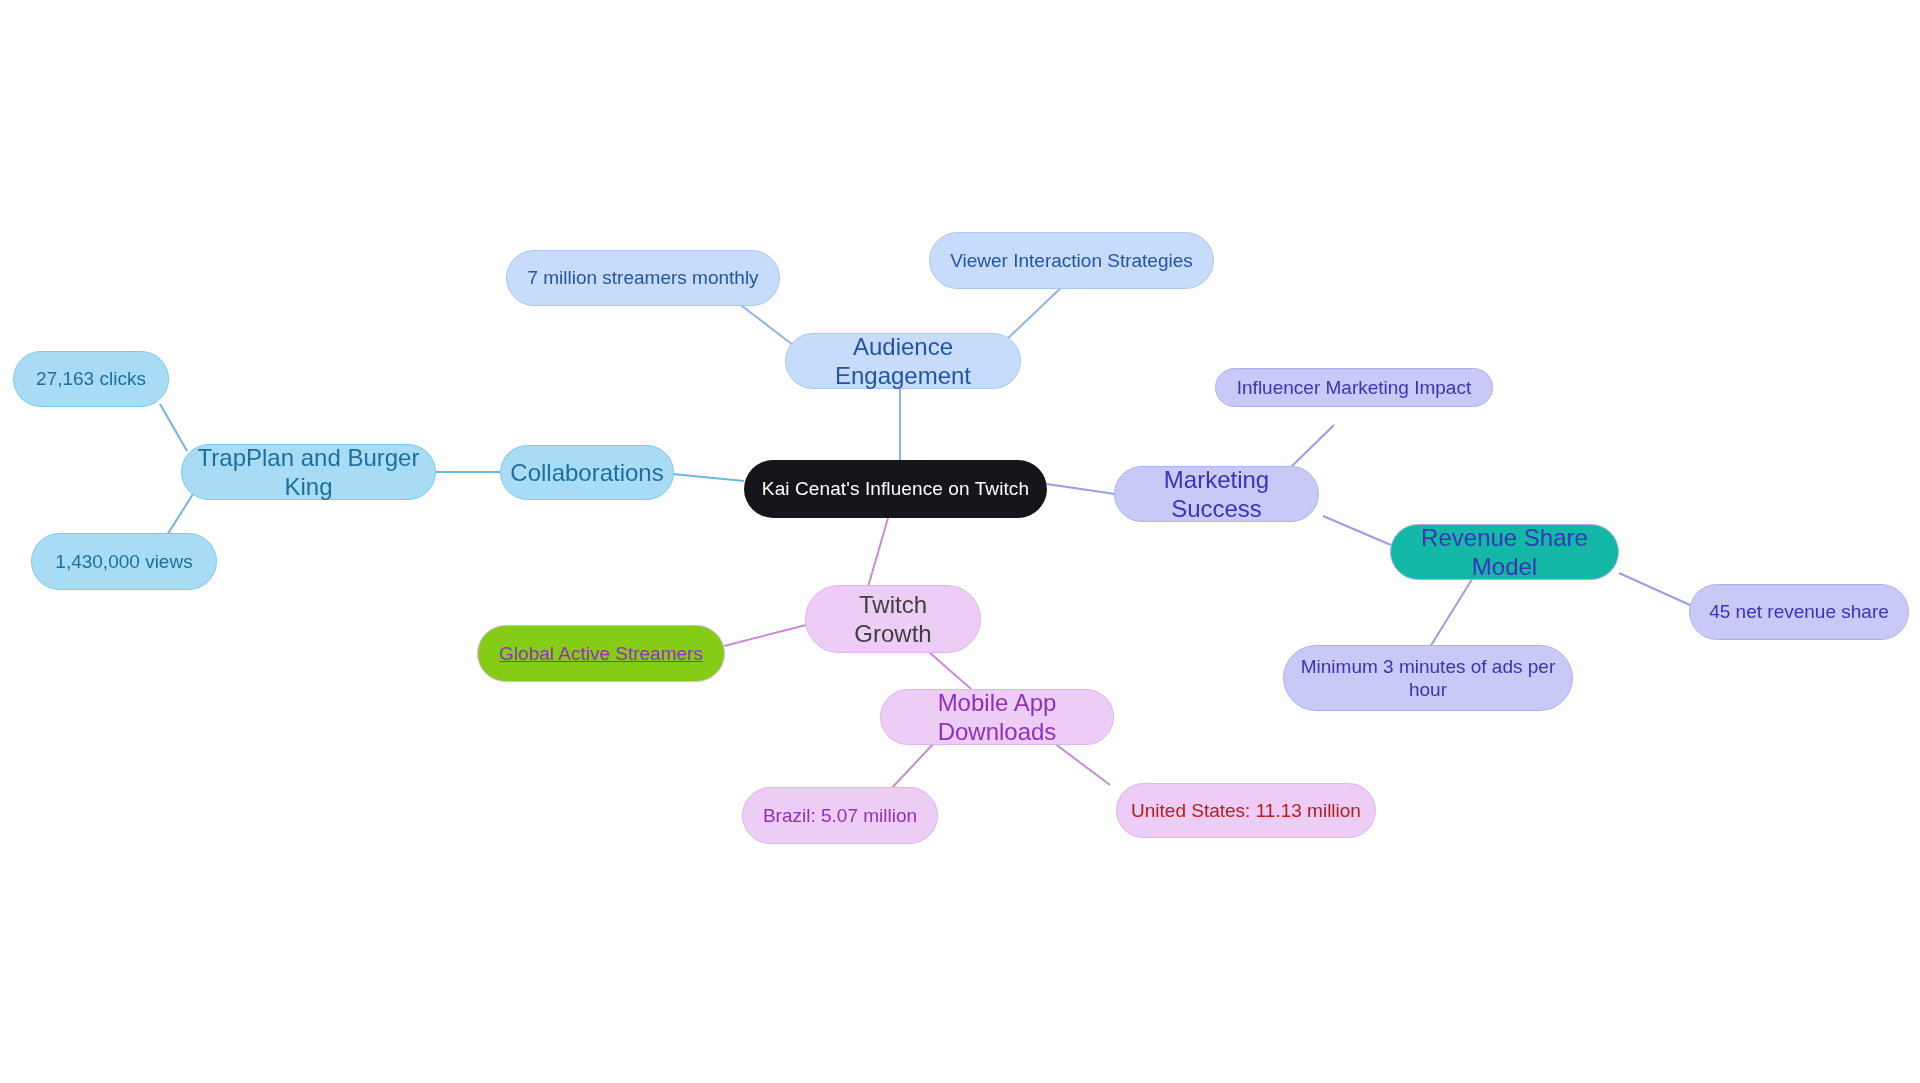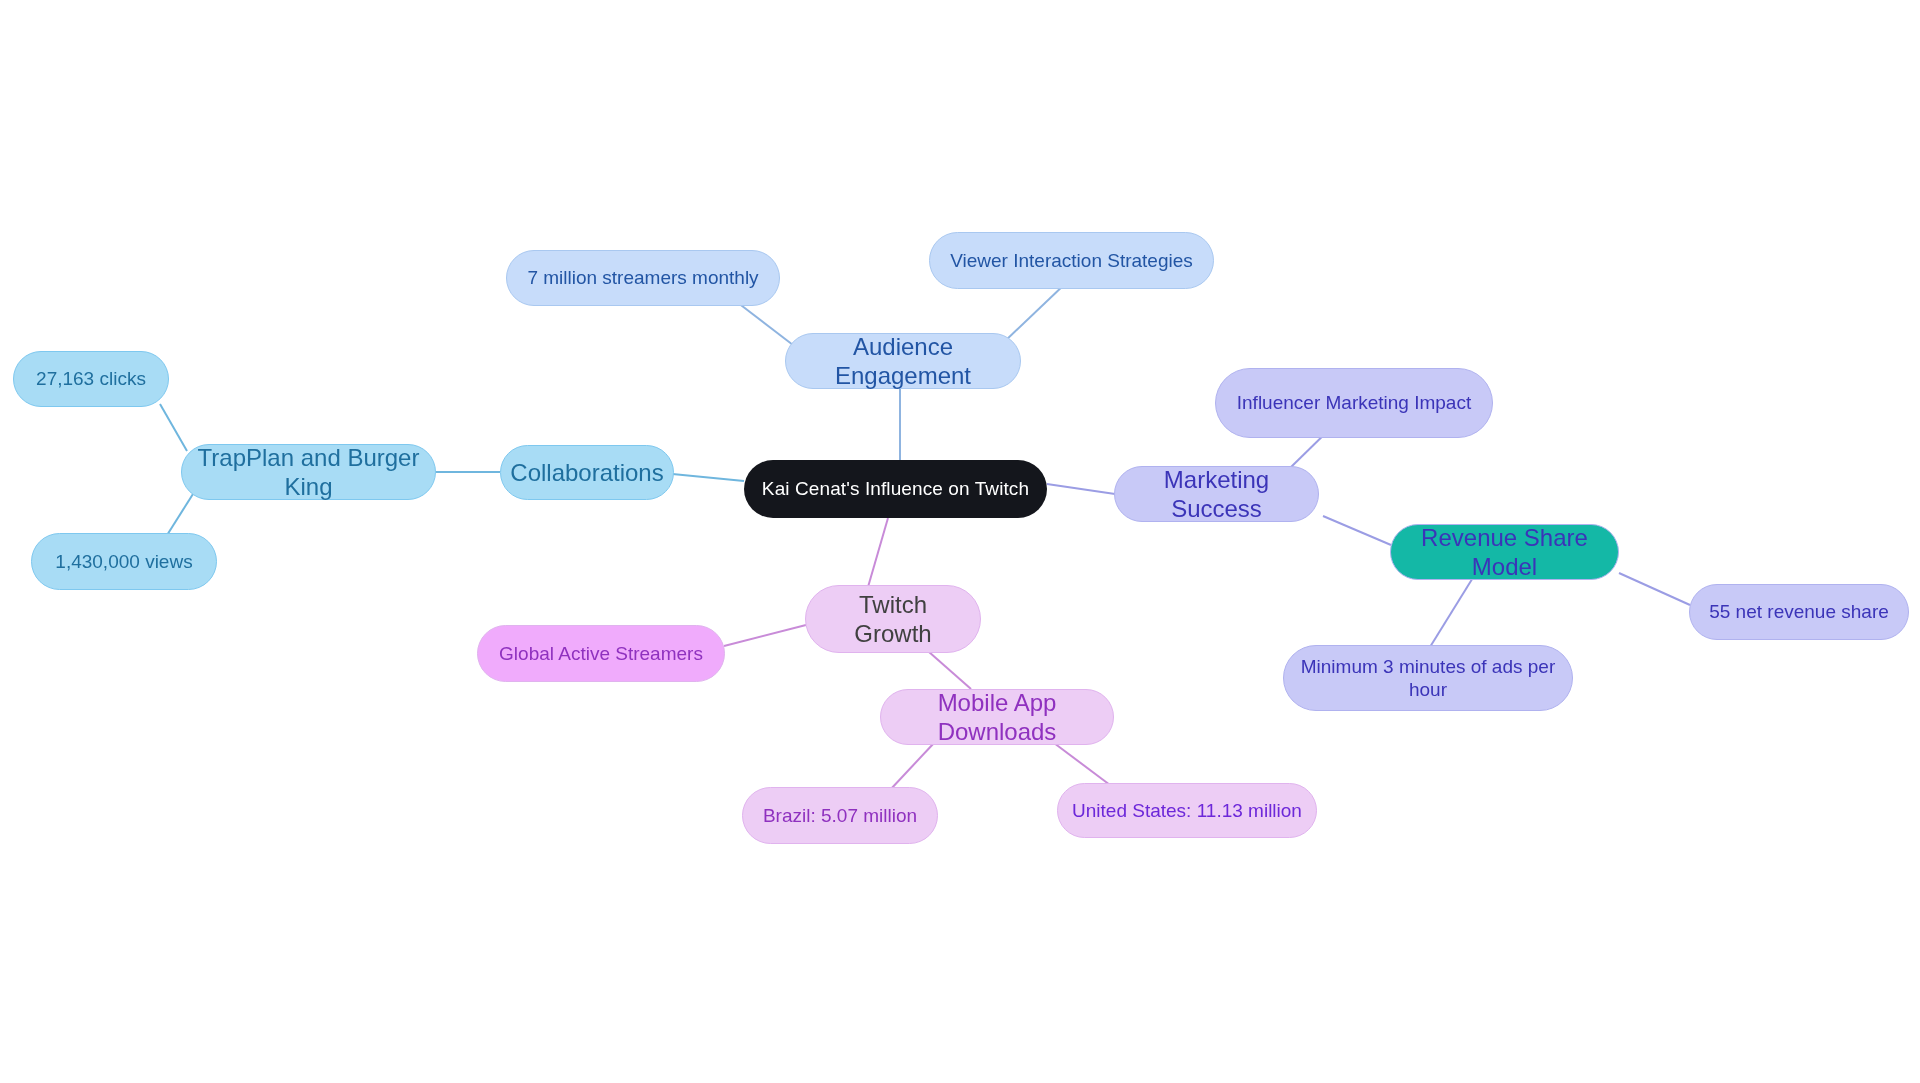--- a/index.html
+++ b/index.html
@@ -114,40 +114,40 @@
 
   <div class="node leaf" style="left:13px; top:351px; width:156px; height:56px;
               background:#a8dcf5; border-color:#7ec8ef; color:#1f6f9e;">27,163 clicks</div>
 
   <div class="node leaf" style="left:31px; top:533px; width:186px; height:57px;
               background:#a8dcf5; border-color:#7ec8ef; color:#1f6f9e;">1,430,000 views</div>
 
   <div class="node branch" style="left:1114px; top:466px; width:205px; height:56px;
               background:#c8c9f7; border-color:#b0b2ef; color:#3b34b8;">Marketing Success</div>
 
-  <div class="node leaf" style="left:1215px; top:368px; width:278px; height:70px;
+  <div class="node leaf" style="left:1215px; top:368px; width:278px; height:39px;
               background:#c8c9f7; border-color:#b0b2ef; color:#3b34b8;text-align:right;">Influencer Marketing Impact</div>
 
   <div class="node branch" style="left:1390px; top:524px; width:229px; height:56px;
               background:#14b8a6; border-color:#b0b2ef; color:#3b34b8;">Revenue Share Model</div>
 
   <div class="node leaf" style="left:1689px; top:584px; width:220px; height:56px;
-              background:#c8c9f7; border-color:#b0b2ef; color:#3b34b8;">55 net revenue share</div>
+              background:#c8c9f7; border-color:#b0b2ef; color:#3b34b8;">45 net revenue share</div>
 
   <div class="node leaf multiline" style="left:1283px; top:645px; width:290px; height:66px;
               background:#c8c9f7; border-color:#b0b2ef; color:#3b34b8;">Minimum 3 minutes of ads per hour</div>
 
   <div class="node branch" style="left:805px; top:585px; width:176px; height:68px;
               background:#edcdf5; border-color:#e0b3ee; color:#404040;">Twitch Growth</div>
 
   <div class="node leaf" style="left:477px; top:625px; width:248px; height:57px;
-              background:#f0abfc; border-color:#e0b3ee; color:#8f31bf;">Global Active Streamers</div>
+              background:#84cc16; border-color:#e0b3ee; color:#8f31bf;text-decoration:underline;">Global Active Streamers</div>
 
   <div class="node branch" style="left:880px; top:689px; width:234px; height:56px;
               background:#edcdf5; border-color:#e0b3ee; color:#8f31bf;">Mobile App Downloads</div>
 
   <div class="node leaf" style="left:742px; top:787px; width:196px; height:57px;
               background:#edcdf5; border-color:#e0b3ee; color:#8f31bf;">Brazil: 5.07 million</div>
 
-  <div class="node leaf" style="left:1057px; top:783px; width:260px; height:55px;
-              background:#edcdf5; border-color:#e0b3ee; color:#6d28d9;">United States: 11.13 million</div>
+  <div class="node leaf" style="left:1116px; top:783px; width:260px; height:55px;
+              background:#edcdf5; border-color:#e0b3ee; color:#b91c1c;">United States: 11.13 million</div>
 
 </div>
 
 </body></html>

